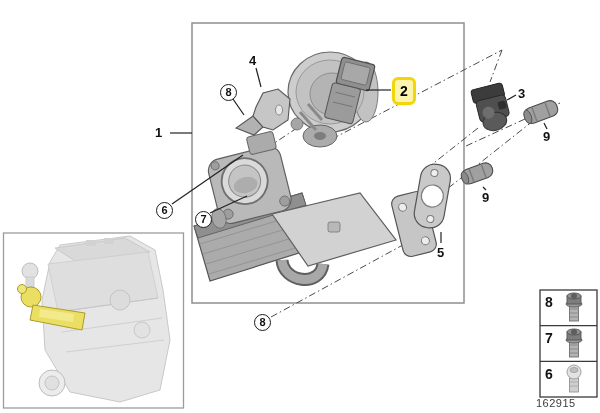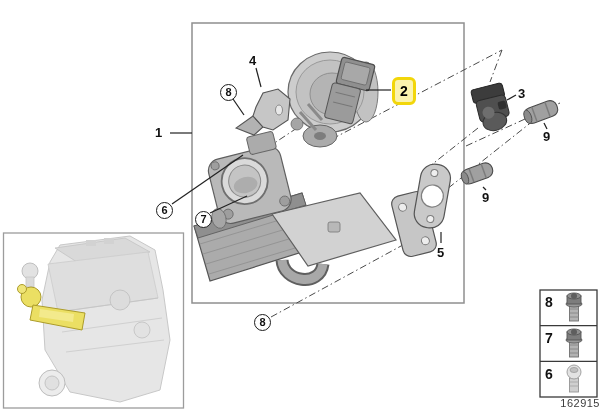--- a/index.html
+++ b/index.html
@@ -17,21 +17,21 @@
     background:#ffffff;font-weight:bold;font-size:11px;color:#111;
     display:flex;align-items:center;justify-content:center;line-height:1;
   }
   .lbl-badge{
     position:absolute;min-width:12px;padding:4px 3px;text-align:center;
     border:3px solid #F2D60A;border-radius:6px;background:#FBF3AE;
     font-weight:bold;font-size:14px;color:#000;line-height:1;
   }
   .legend-num{position:absolute;font-weight:bold;font-size:14px;color:#111;line-height:1;}
   .footer-num{
-    position:absolute;left:536px;top:398px;width:64px;text-align:right;
+    position:absolute;left:536px;top:398px;width:64px;text-align:left;
     font-size:11px;color:#3c3c3c;letter-spacing:0.5px;line-height:1;
   }
 </style>
 </head>
 <body>
 
 <div class="stage">
 
   <svg width="600" height="413" viewBox="0 0 600 413">
 

